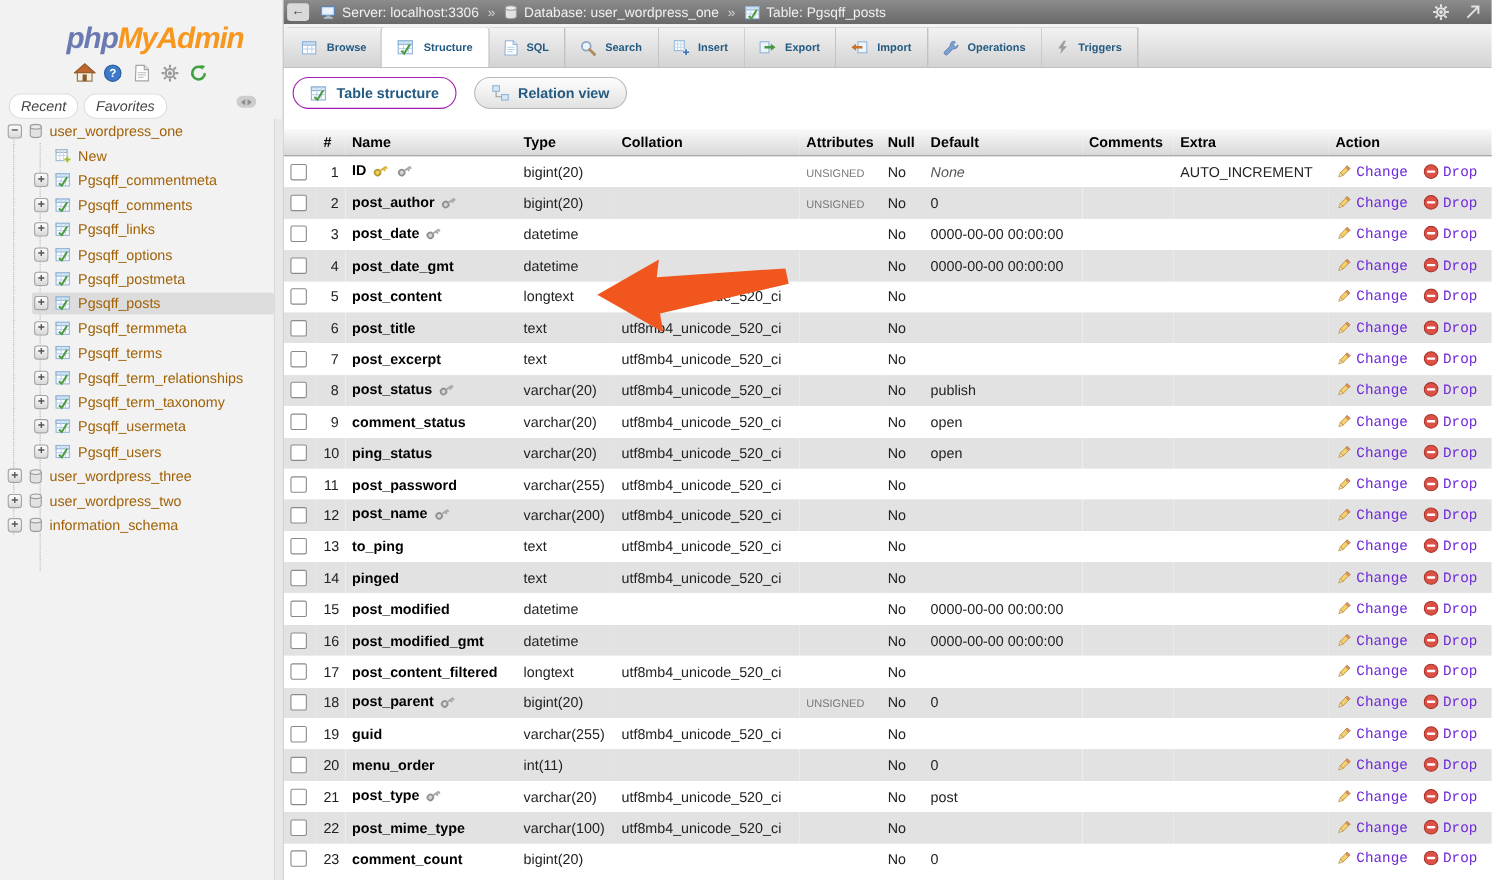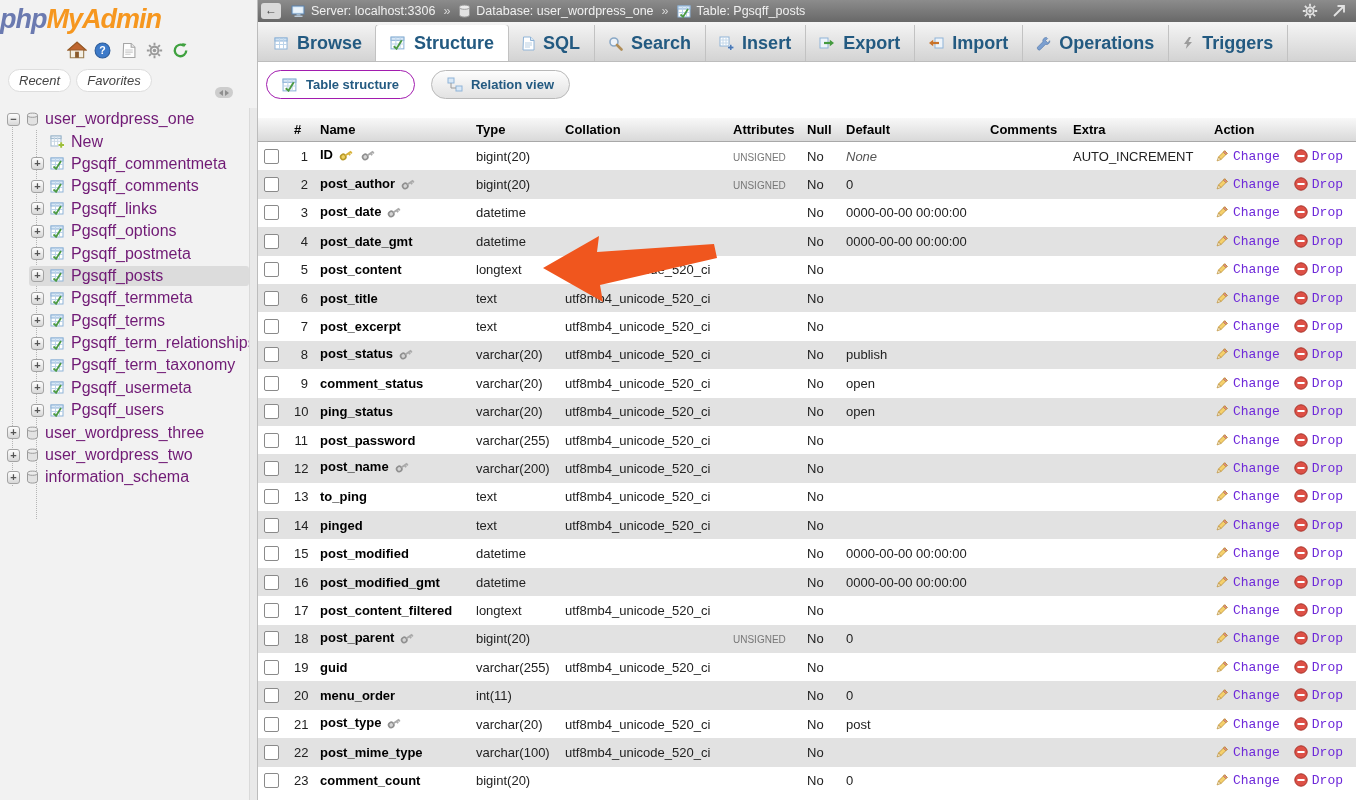--- a/index.html
+++ b/index.html
@@ -4,22 +4,22 @@
 <style>
   html,body{margin:0;padding:0;}
   body{
     width:1356px;height:800px;overflow:hidden;position:relative;
     font-family:"Liberation Sans",sans-serif;background:#fff;
     -webkit-font-smoothing:antialiased;
   }
   
   #sidebar{position:absolute;left:0;top:0;width:258px;height:800px;
     background:#f2f2f2;border-right:1px solid #bcbcbc;box-sizing:border-box;}
-  #logo{margin-top:4px;font-weight:bold;font-style:italic;
-    font-size:27px;letter-spacing:-1px;}
+  #logo{margin-top:20px;text-align:center;font-weight:bold;font-style:italic;
+    font-size:27px;letter-spacing:-1px;padding-left:25px;}
   #logo .lp{color:#6b7ab0;}
   #logo .lr{color:#f6971f;}
   #side-toolbar{display:flex;justify-content:center;gap:6px;margin-top:5px;align-items:center;}
   #side-toolbar .tbi{width:20px;height:20px;display:flex;align-items:center;justify-content:center;cursor:pointer;}
   #side-filters{display:flex;gap:5px;margin:9px 0 0 8px;}
   .filter-btn{background:#fff;border:1px solid #ddd;border-radius:12px;
     padding:3px 10px;font-size:13px;color:#444;cursor:pointer;font-style:italic;}
   #side-handle{position:absolute;right:24px;top:87px;width:18px;height:11px;
     background:#cdcdcd;border-radius:6px;display:flex;align-items:center;justify-content:center;gap:2px;cursor:pointer;}
   #side-handle i{display:block;width:0;height:0;border-top:3px solid transparent;border-bottom:3px solid transparent;}
@@ -29,40 +29,40 @@
   .tl{position:absolute;border-left:1px dotted #b5b5b5;width:0;}
   .tree-row{display:flex;align-items:center;height:22.4px;position:relative;cursor:pointer;}
   .tree-row .inner{display:flex;align-items:center;flex:1;height:20px;gap:6px;padding-left:2px;border-radius:3px;}
   .tree-row.sel .inner{background:#dcdcdc;}
   .lvl0{padding-left:5px;}
   .lvl1{padding-left:29px;}
   .expander{width:13px;height:13px;box-sizing:border-box;border:1px solid #a3a3a3;border-radius:3px;
     background:linear-gradient(#fdfdfd,#d8d8d8);color:#555;font-size:11px;line-height:10px;
     text-align:center;font-weight:bold;flex:none;z-index:2;}
   .expander.none{visibility:hidden;}
-  .tree-label{font-size:16px;color:#701a75;white-space:nowrap;}
+  .tree-label{font-size:13px;color:#a16207;white-space:nowrap;}
   .tree-ico{flex:none;display:flex;align-items:center;}
   #side-scroll{position:absolute;right:0;top:108px;width:7px;bottom:0;background:#e9e9e9;border-left:1px solid #dadada;}
   
   #topbar{position:absolute;left:258px;top:0;right:0;height:22px;
     background:linear-gradient(#8c8c8c,#686868);display:flex;align-items:center;
     color:#f0f0f0;font-size:12.5px;}
   #back-btn{width:20px;height:16px;background:#d9d9d9;border-radius:3px;margin:0 10px 0 3px;
     color:#444;font-size:12px;line-height:15px;text-align:center;cursor:pointer;flex:none;}
   #breadcrumb{display:flex;align-items:center;gap:6px;white-space:nowrap;}
   .bc-item{display:flex;align-items:center;gap:5px;cursor:pointer;}
   .bc-sep{color:#d8d8d8;margin:0 2px;}
   #topbar-right{margin-left:auto;display:flex;align-items:center;gap:14px;margin-right:10px;}
   #topbar-right .ti{cursor:pointer;display:flex;align-items:center;}
   
   #tabbar{position:absolute;left:258px;top:22px;right:0;height:40px;
     background:linear-gradient(#f5f5f5,#d3d3d3);border-bottom:1px solid #bdbdbd;
     box-sizing:border-box;display:flex;align-items:flex-end;padding-left:2px;}
   .tab{height:36px;display:flex;align-items:center;gap:8px;padding:0 14px;
-    font-size:18px;font-weight:bold;color:#235a81;cursor:pointer;
+    font-size:10px;font-weight:bold;color:#235a81;cursor:pointer;
     box-shadow:1px 0 0 #c2c2c2;}
   .tab.active{background:#fff;border-radius:3px 3px 0 0;box-shadow:1px 0 0 #c2c2c2,-1px 0 0 #c2c2c2;}
   
   #main{position:absolute;left:258px;top:62px;right:0;bottom:0;background:#fff;}
   #subtabs{position:absolute;top:8px;left:8px;display:flex;gap:16px;align-items:center;}
   .subtab{display:flex;align-items:center;gap:8px;font-size:13px;font-weight:bold;color:#235a81;
     padding:6px 15px;border-radius:15px;cursor:pointer;}
   .subtab.active{background:#fff;border:1px solid #a21caf;}
   .subtab.pill{background:linear-gradient(#fdfdfd,#e2e2e2);border:1px solid #b9b9b9;justify-content:flex-end;}
   

